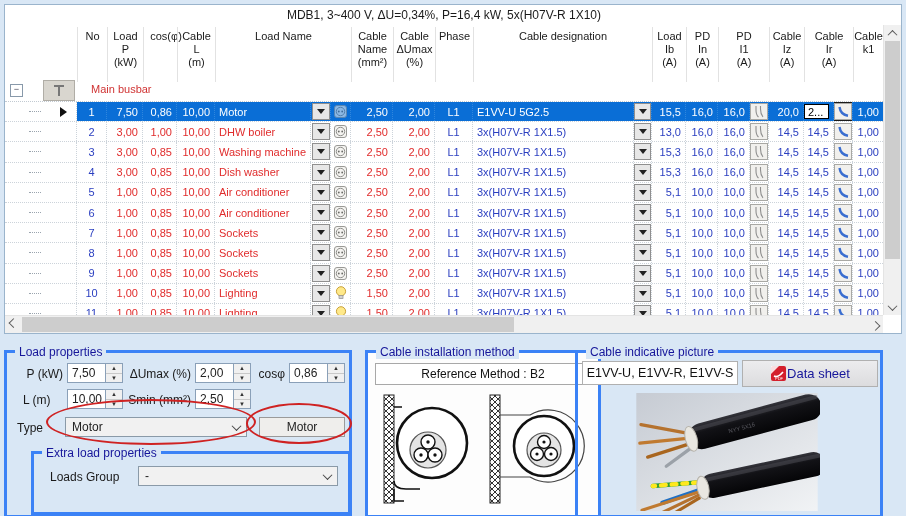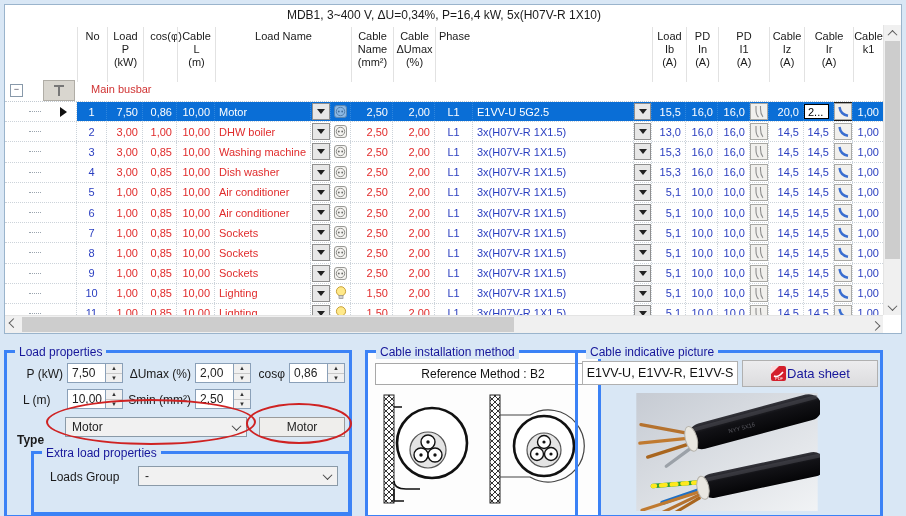--- a/index.html
+++ b/index.html
@@ -92,20 +92,23 @@
         <span>(mm²)</span>
       </div>
       <div class="hcell" style="grid-column: 11 / 12;">
         <span>Cable</span>
         <span>ΔUmax</span>
         <span>(%)</span>
       </div>
       <div class="hcell" style="grid-column: 12 / 13;">
         <span>Phase</span>
       </div>
+      <div class="hcell" style="grid-column: 13 / 15;">
+        <span>Cable designation</span>
+      </div>
       <div class="hcell" style="grid-column: 15 / 16;">
         <span>Load</span>
         <span>Ib</span>
         <span>(A)</span>
       </div>
       <div class="hcell" style="grid-column: 16 / 17;">
         <span>PD</span>
         <span>In</span>
         <span>(A)</span>
       </div>
@@ -797,21 +800,21 @@
 
   <div class="lbl" style="position:absolute;left:118px;top:40px;width:66px;text-align:right;">Smin (mm²)</div>
   <div class="numin" style="position:absolute;left:188px;top:36px;">
     <div class="val">2,50</div>
     <div class="spin">
         <div>▲</div>
         <div>▼</div>
       </div>
   </div>
 
-  <div class="lbl" style="position:absolute;left:10px;top:80px;font-weight:bold;">Type</div>
+  <div class="lbl" style="position:absolute;left:10px;top:68px;">Type</div>
   <div class="selectbox" style="position:absolute;left:58px;top:64px;width:182px;">
     <span>Motor</span>
       <div class="chev down"></div>
   </div>
   <div class="btn" style="position:absolute;left:252px;top:64px;width:86px;">Motor</div>
 
   <div class="gbox" style="left:24px;top:98px;width:314px;height:58px;">
     <span class="gtitle">Extra load properties</span>
     <div class="lbl" style="position:absolute;left:16px;top:16px;">Loads Group</div>
     <div class="selectbox" style="position:absolute;left:104px;top:12px;width:200px;">

